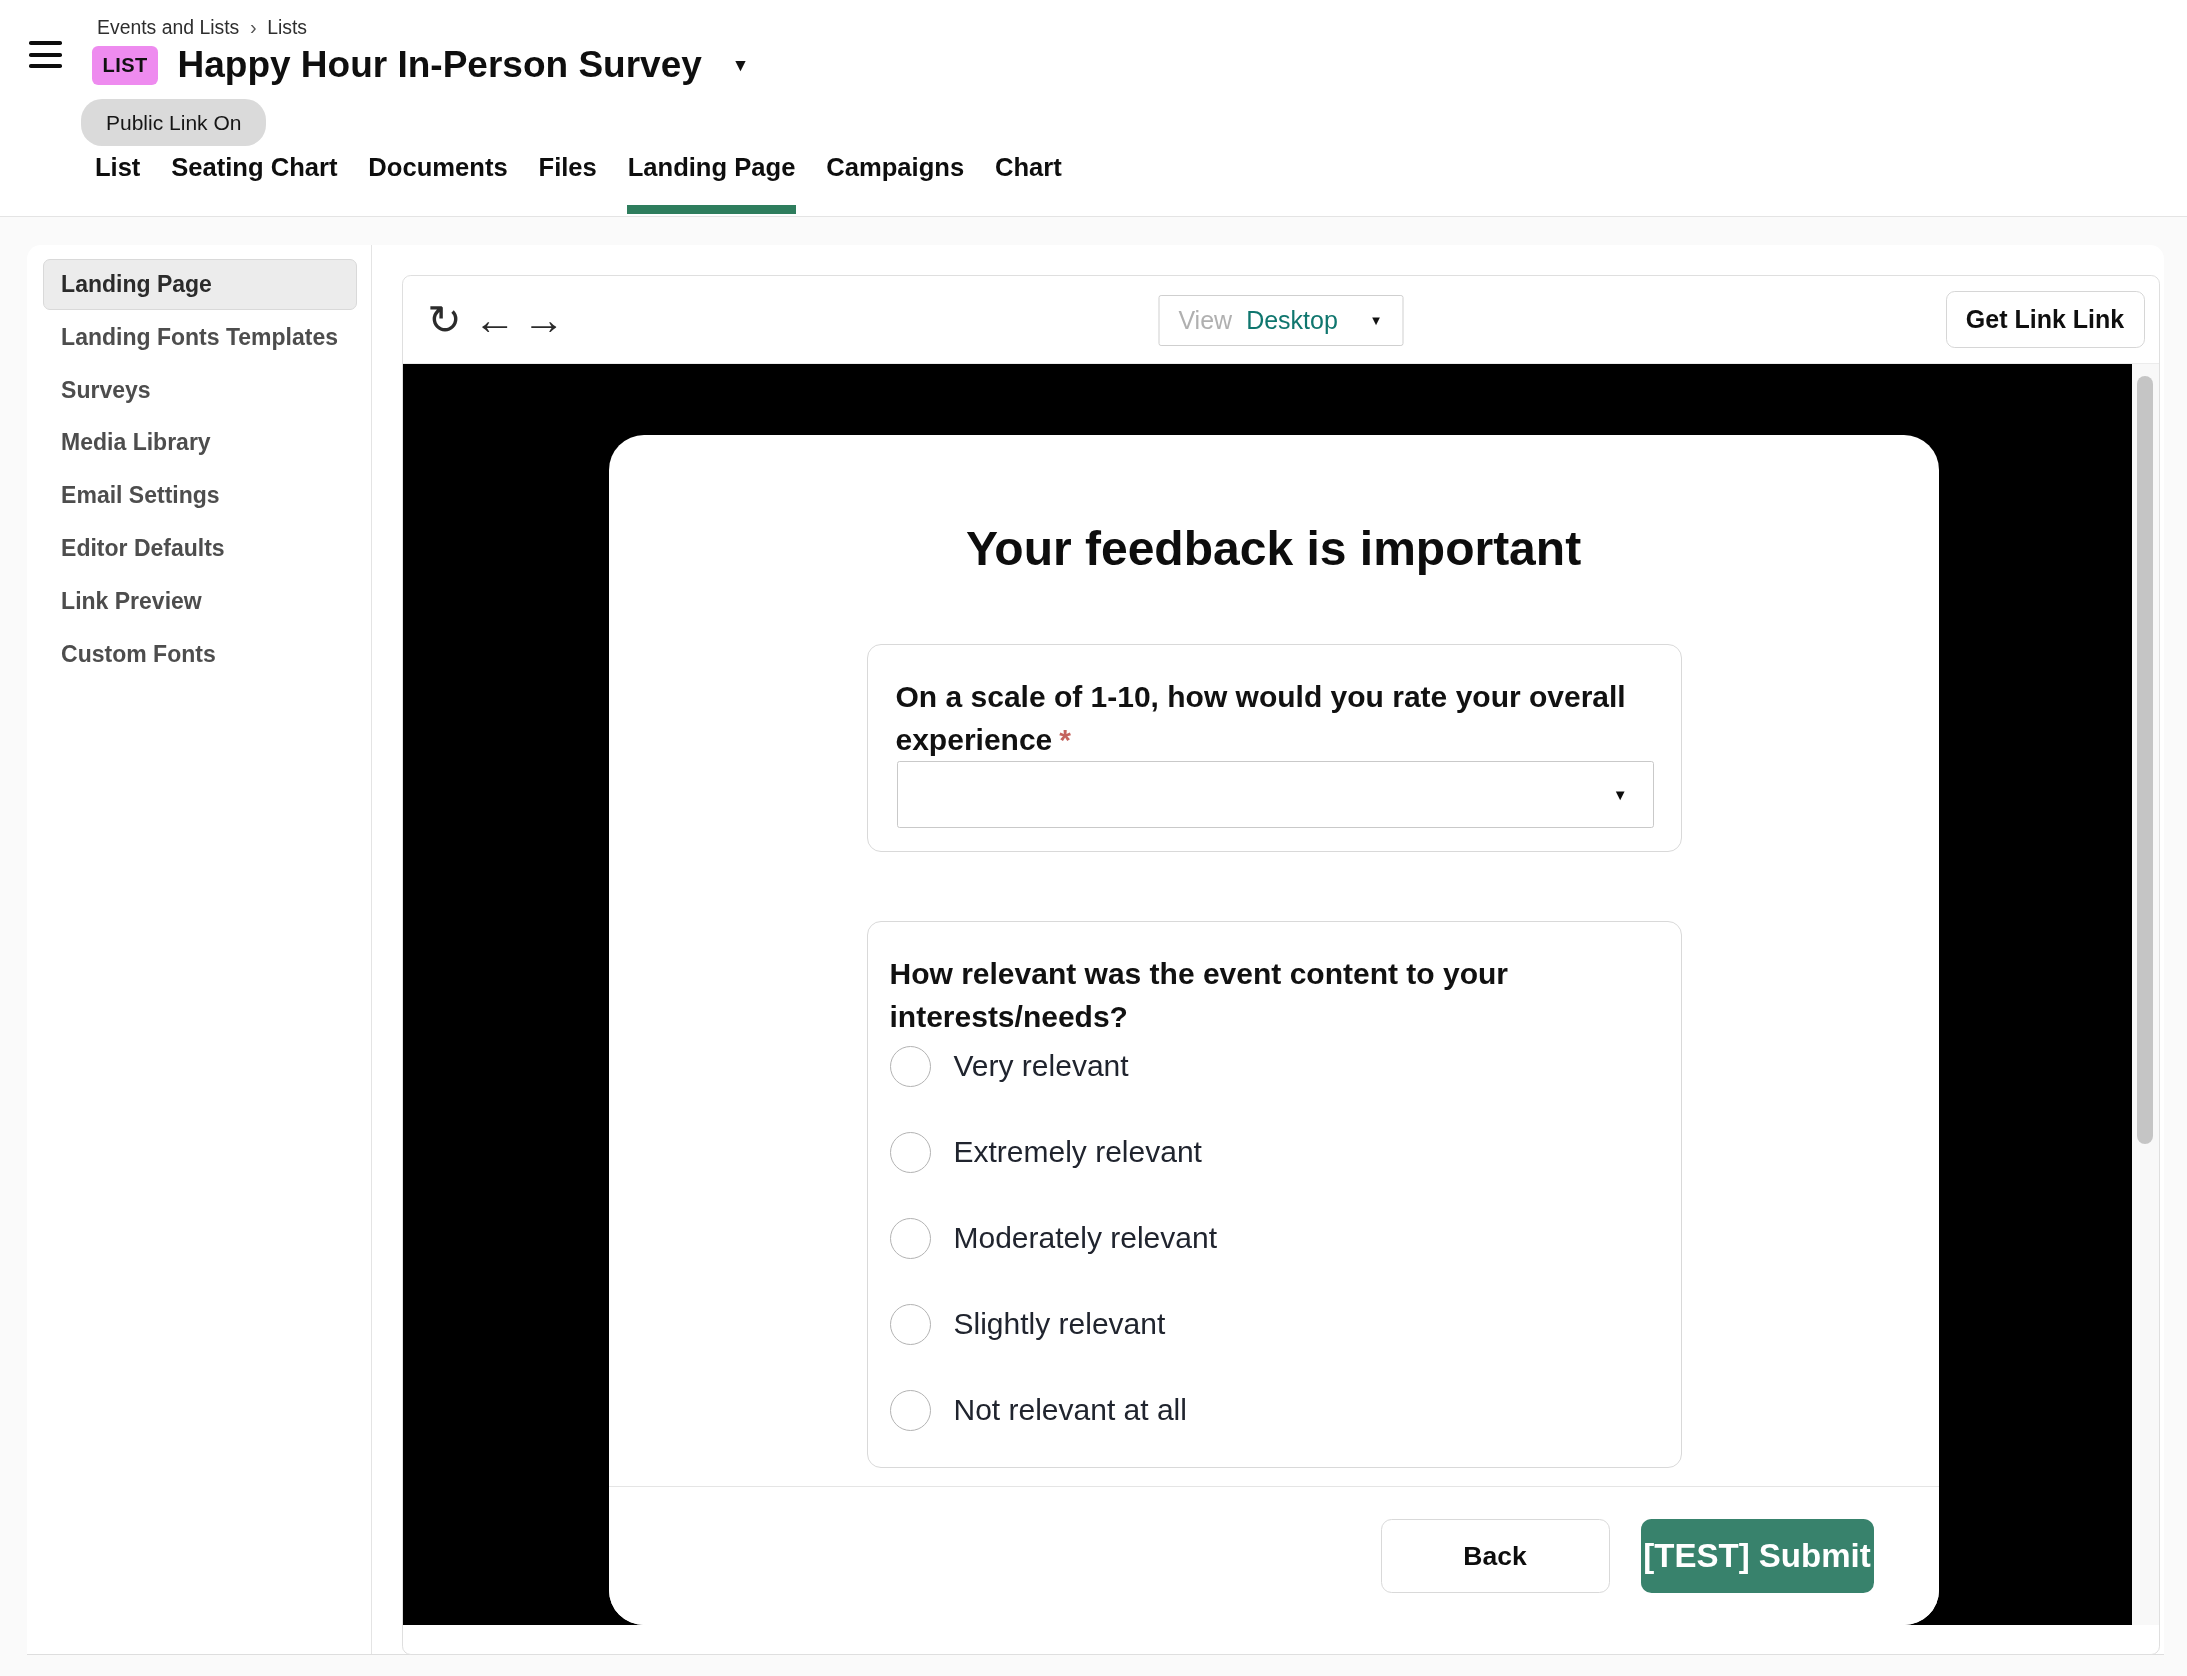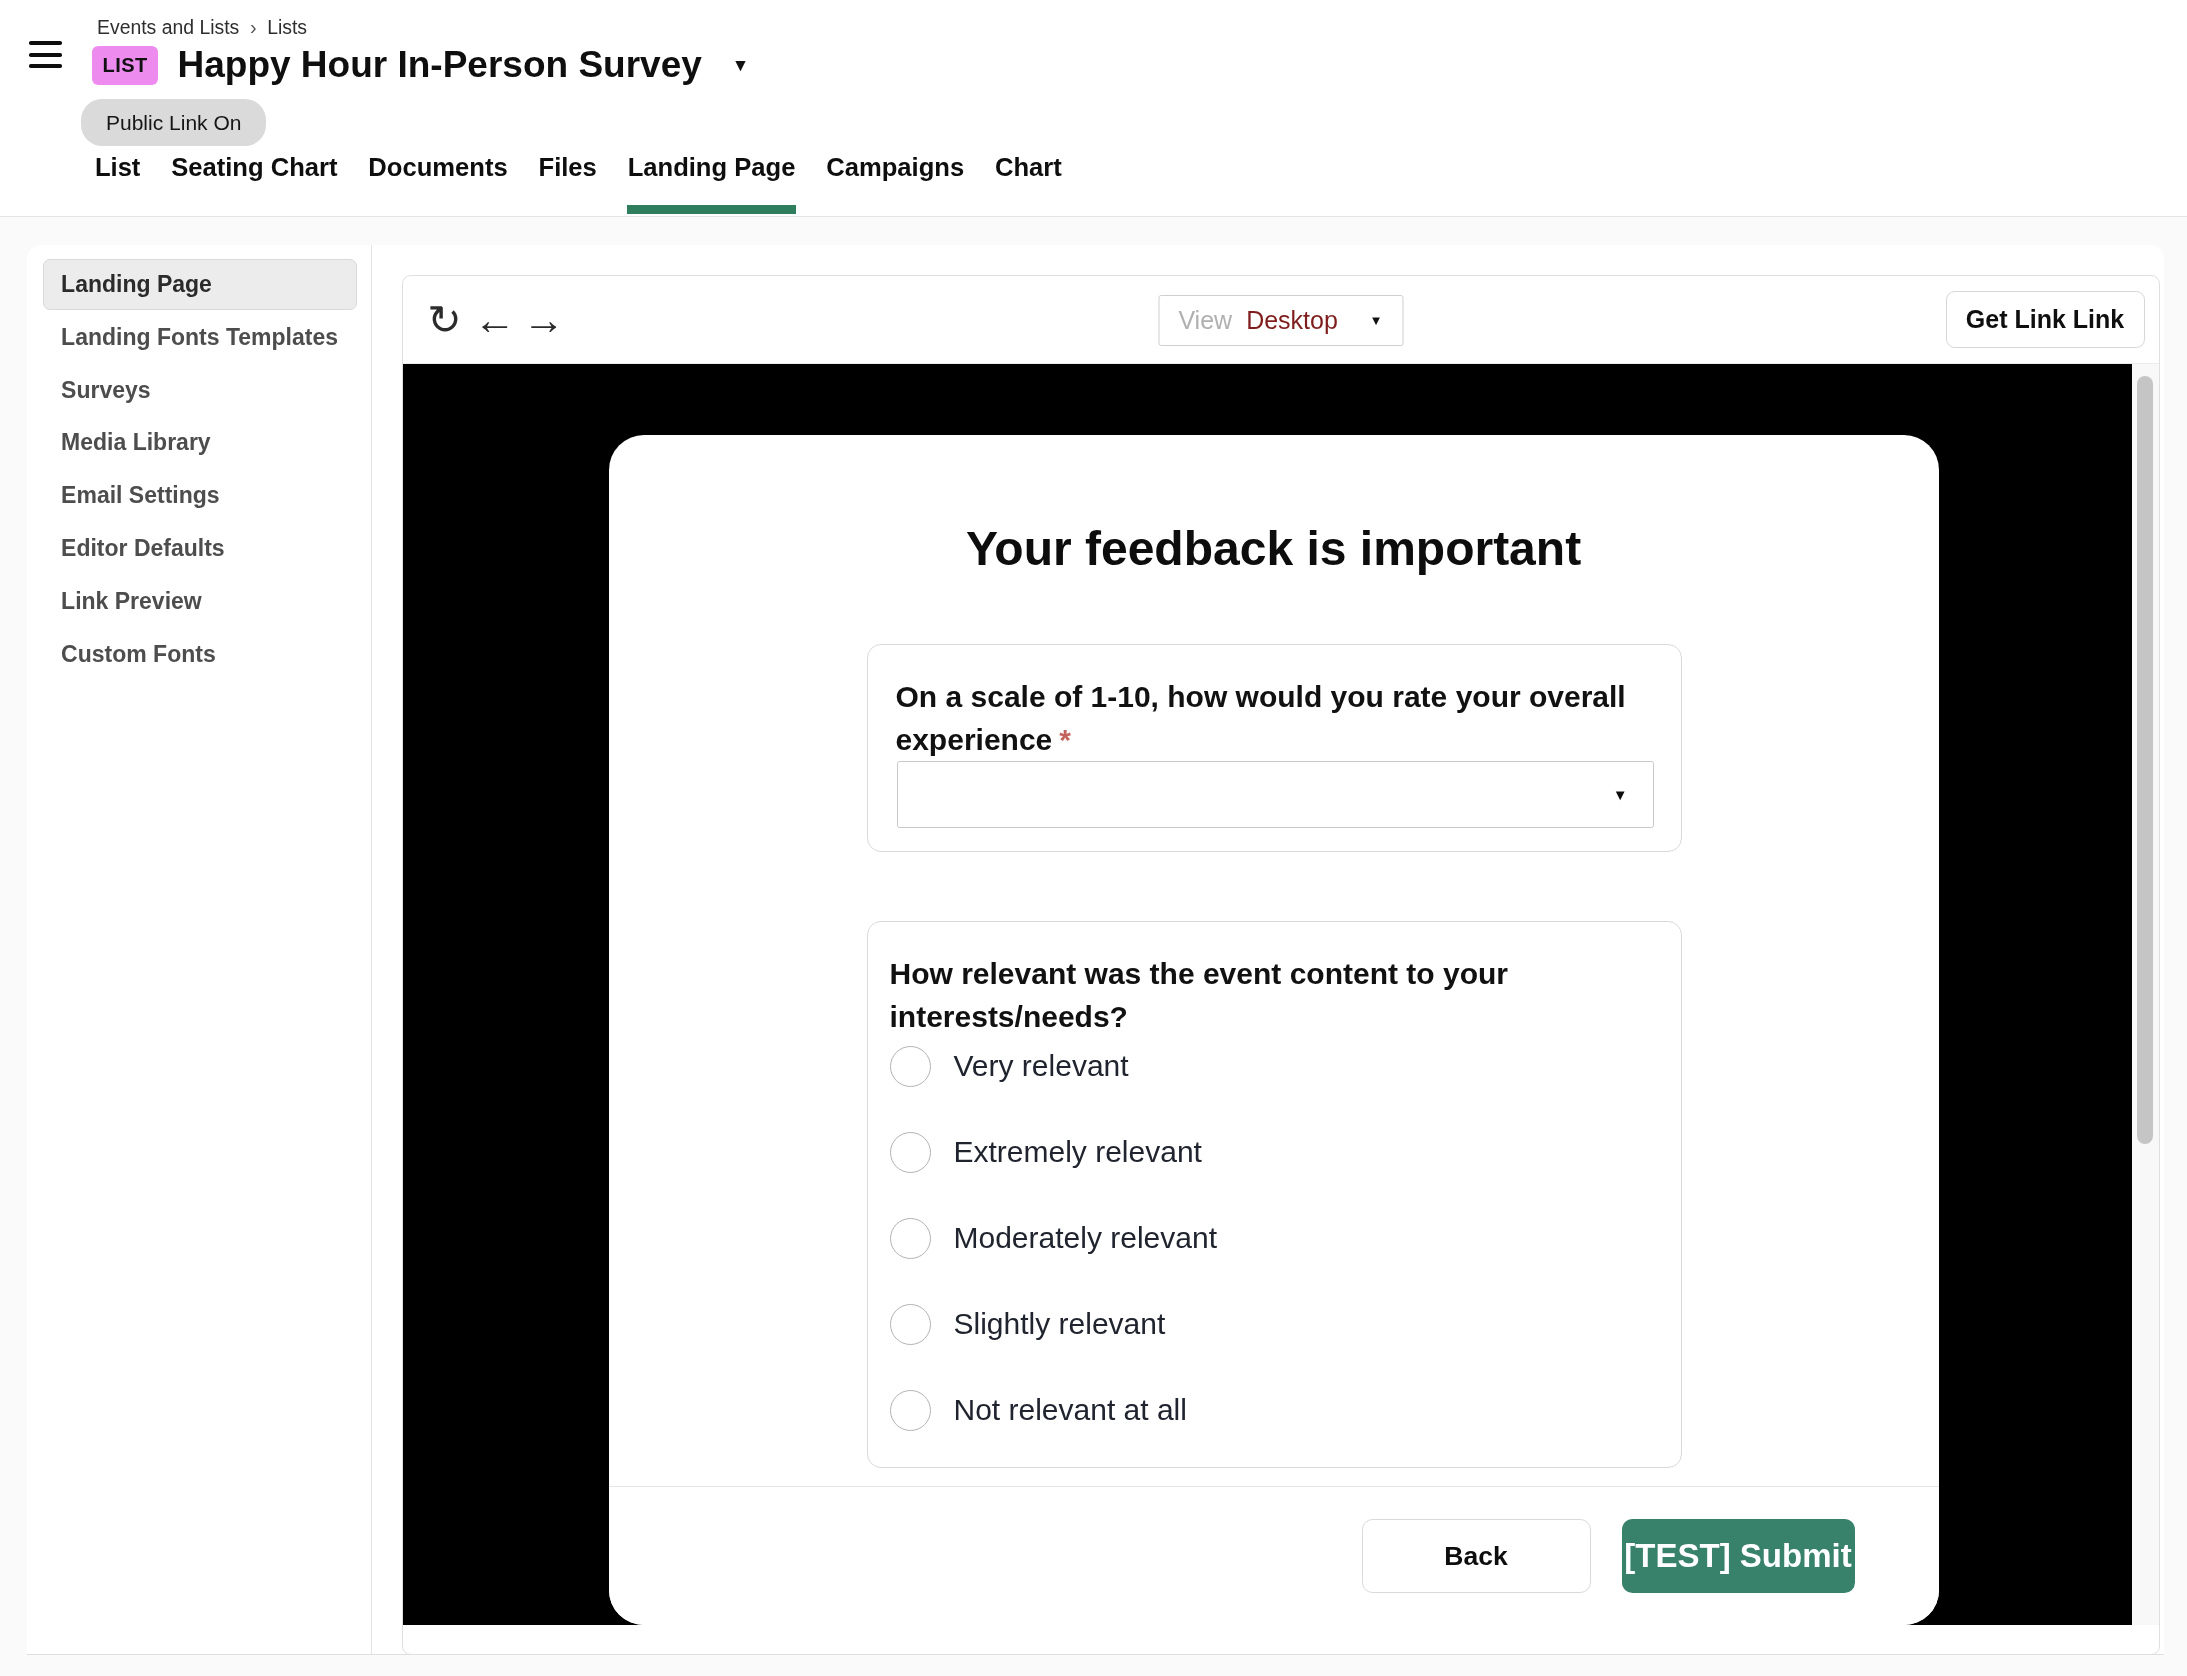--- a/index.html
+++ b/index.html
@@ -74,21 +74,21 @@
   .tb-refresh { left:21px; width:42px; font-size:41px; }
   .tb-back { left:69px; width:46px; font-size:42px; }
   .tb-fwd { left:118px; width:46px; font-size:42px; }
 
   .view-select {
     position:absolute; left:50%; transform:translateX(-50%); top:18.5px;
     width:245px; height:51px; border:0.9px solid #cfcfcf; border-radius:2.6px;
     display:flex; align-items:center; padding:0 19.4px; cursor:pointer; background:#fff;
   }
   .view-select .view-label { color:#b0b0b0; font-size:25px; }
-  .view-select .view-value { color:#7f1d1d; font-size:25px; margin-left:14px; }
+  .view-select .view-value { color:#0f766e; font-size:25px; margin-left:14px; }
   .view-select .view-caret { margin-left:auto; font-size:13.2px; color:#111; }
 
   .get-test-link {
     position:absolute; right:14px; top:15px; width:199px; height:57px;
     background:#fff; border:1.8px solid #d6d6d6; border-radius:8.8px;
     font-size:25px; font-weight:bold; color:#0f0f0f;
     display:flex; align-items:center; justify-content:center; cursor:pointer;
   }
 
   .preview-viewport {
@@ -137,21 +137,21 @@
   .radio-circle {
     width:41px; height:41px; border:1.8px solid #b3b3b3; border-radius:50%;
     background:#fff; flex:0 0 auto;
   }
   .option-label { margin-left:23px; font-size:30px; color:#20242e; }
 
   .survey-footer {
     position:absolute; left:0; bottom:0; width:100%; height:139px;
     background:#fff; border-top:1.8px solid #e5e5e5;
     display:flex; align-items:center; justify-content:flex-end;
-    padding-right:84px; gap:31px;
+    padding-right:65px; gap:31px;
   }
   .btn-back {
     width:229px; height:74px; background:#fff; border:1.8px solid #d9d9d9;
     border-radius:10.6px; font-size:26.5px; font-weight:bold; color:#0d0d0d;
     display:flex; align-items:center; justify-content:center; cursor:pointer;
   }
   .btn-submit {
     width:233px; height:74px; background:#38826c; border:none;
     border-radius:10.6px; font-size:33px; font-weight:bold; color:#ffffff;
     display:flex; align-items:center; justify-content:center; cursor:pointer;

